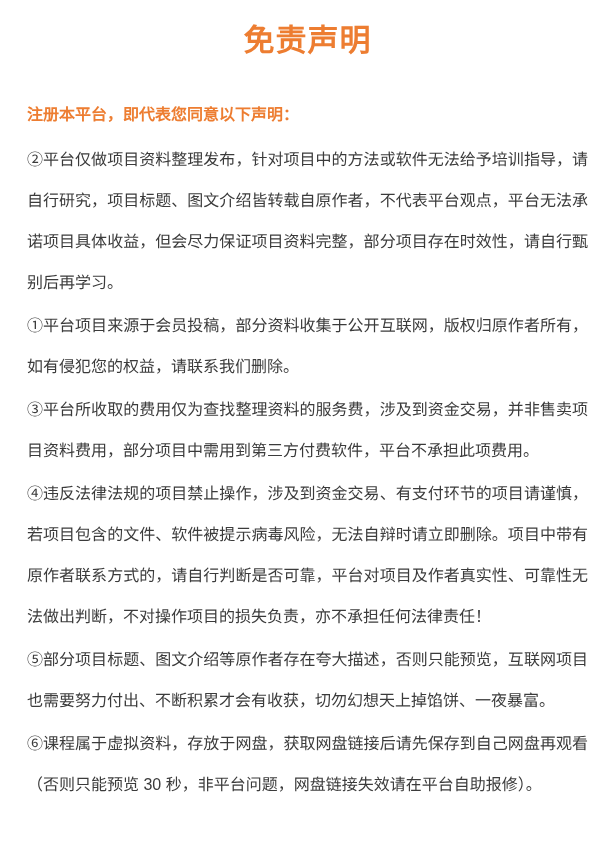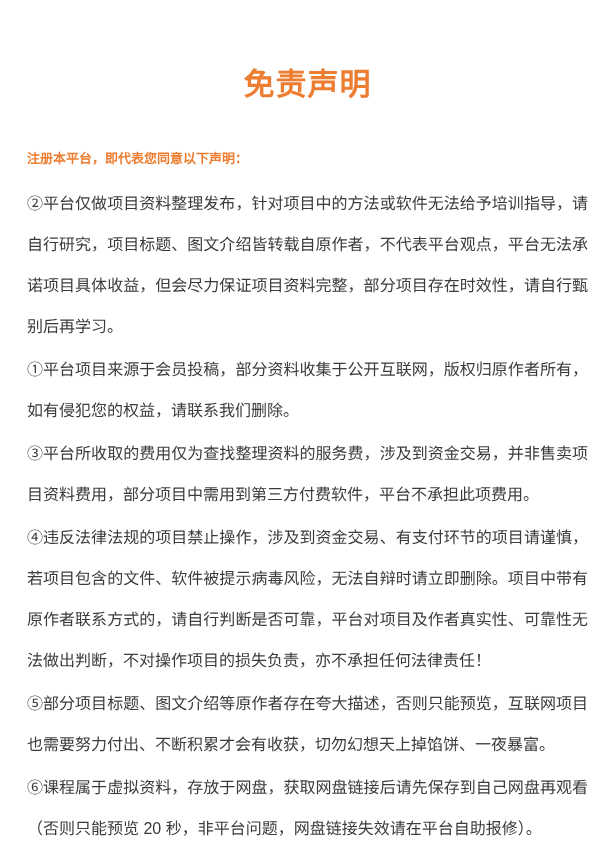--- a/index.html
+++ b/index.html
@@ -9,31 +9,31 @@
   }
   .page {
     position: relative;
     width: 615px;
     height: 856px;
     background: #ffffff;
     overflow: hidden;
     font-family: "Liberation Sans", sans-serif;
   }
   .doc-title {
-    padding-top: 66px;
+    padding-top: 22px;
     text-align: center;
     font-size: 31px;
     line-height: 38px;
     font-weight: 700;
     color: #ED7D31;
     letter-spacing: 1px;
   }
   .doc-intro {
     margin: 44px 27px 0 27px;
-    font-size: 13px;
+    font-size: 16px;
     line-height: 22px;
     font-weight: 700;
     color: #ED7D31;
   }
   .doc-body {
     margin-top: 13px;
   }
   .doc-body p {
     margin: 0 27px 2px 27px;
     font-size: 16px;
@@ -49,15 +49,15 @@
   <div class="doc-title">免责声明</div>
 
   <div class="doc-intro">注册本平台，即代表您同意以下声明：</div>
 
   <div class="doc-body">
     <p>②平台仅做项目资料整理发布，针对项目中的方法或软件无法给予培训指导，请自行研究，项目标题、图文介绍皆转载自原作者，不代表平台观点，平台无法承诺项目具体收益，但会尽力保证项目资料完整，部分项目存在时效性，请自行甄别后再学习。</p>
     <p>①平台项目来源于会员投稿，部分资料收集于公开互联网，版权归原作者所有，如有侵犯您的权益，请联系我们删除。</p>
     <p>③平台所收取的费用仅为查找整理资料的服务费，涉及到资金交易，并非售卖项目资料费用，部分项目中需用到第三方付费软件，平台不承担此项费用。</p>
     <p>④违反法律法规的项目禁止操作，涉及到资金交易、有支付环节的项目请谨慎，若项目包含的文件、软件被提示病毒风险，无法自辩时请立即删除。项目中带有原作者联系方式的，请自行判断是否可靠，平台对项目及作者真实性、可靠性无法做出判断，不对操作项目的损失负责，亦不承担任何法律责任！</p>
     <p>⑤部分项目标题、图文介绍等原作者存在夸大描述，否则只能预览，互联网项目也需要努力付出、不断积累才会有收获，切勿幻想天上掉馅饼、一夜暴富。</p>
-    <p>⑥课程属于虚拟资料，存放于网盘，获取网盘链接后请先保存到自己网盘再观看（否则只能预览 20 秒，非平台问题，网盘链接失效请在平台自助报修）。</p>
+    <p>⑥课程属于虚拟资料，存放于网盘，获取网盘链接后请先保存到自己网盘再观看（否则只能预览 30 秒，非平台问题，网盘链接失效请在平台自助报修）。</p>
   </div>
 </div>
 
 </body></html>

